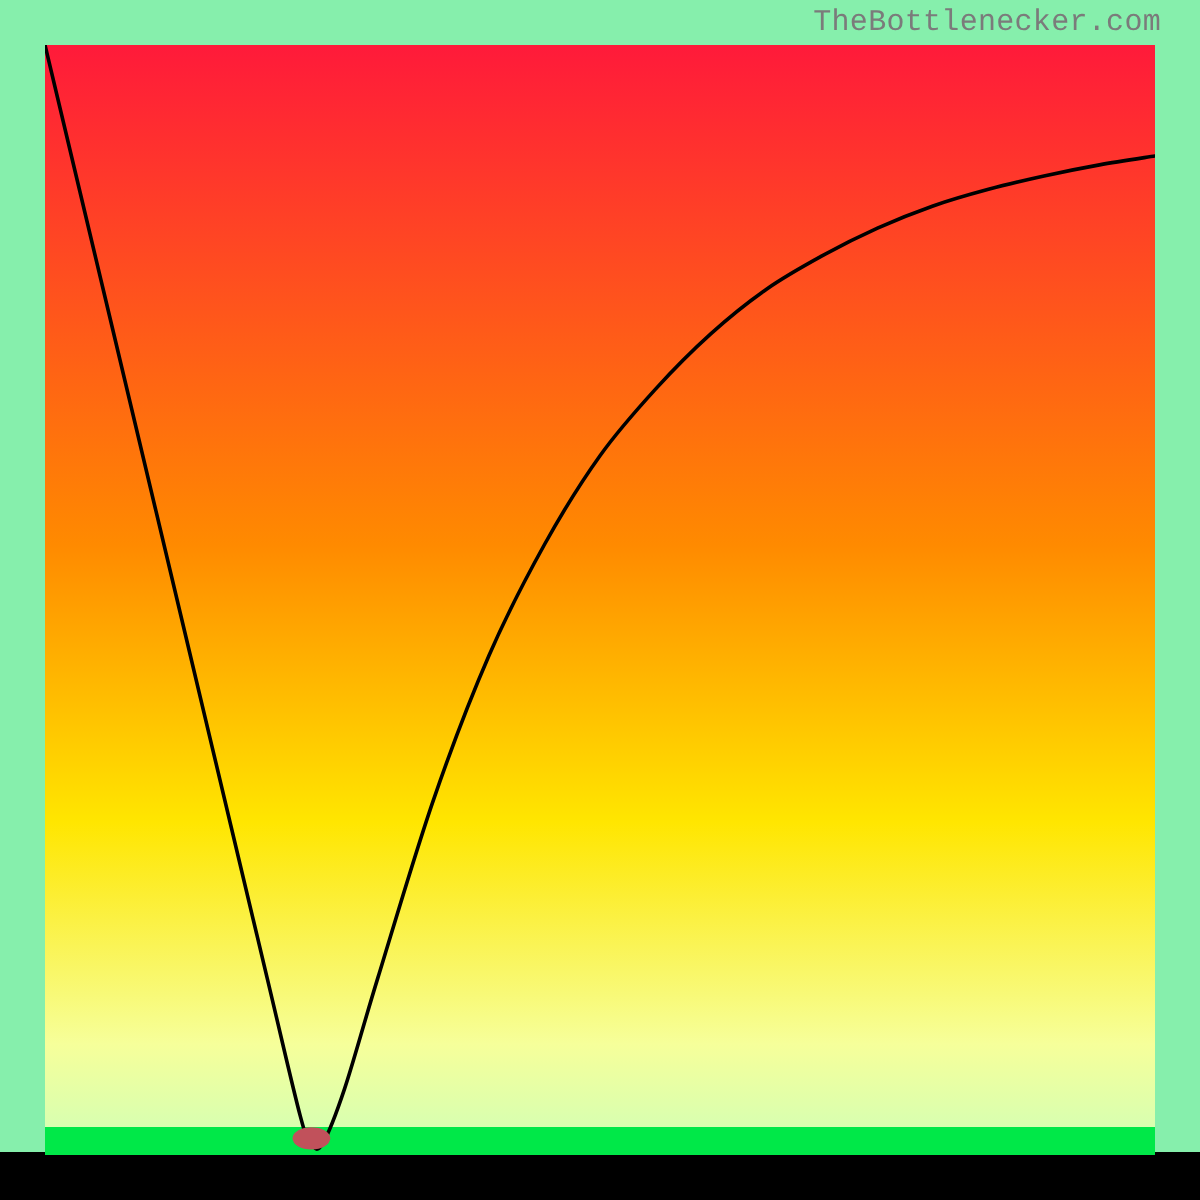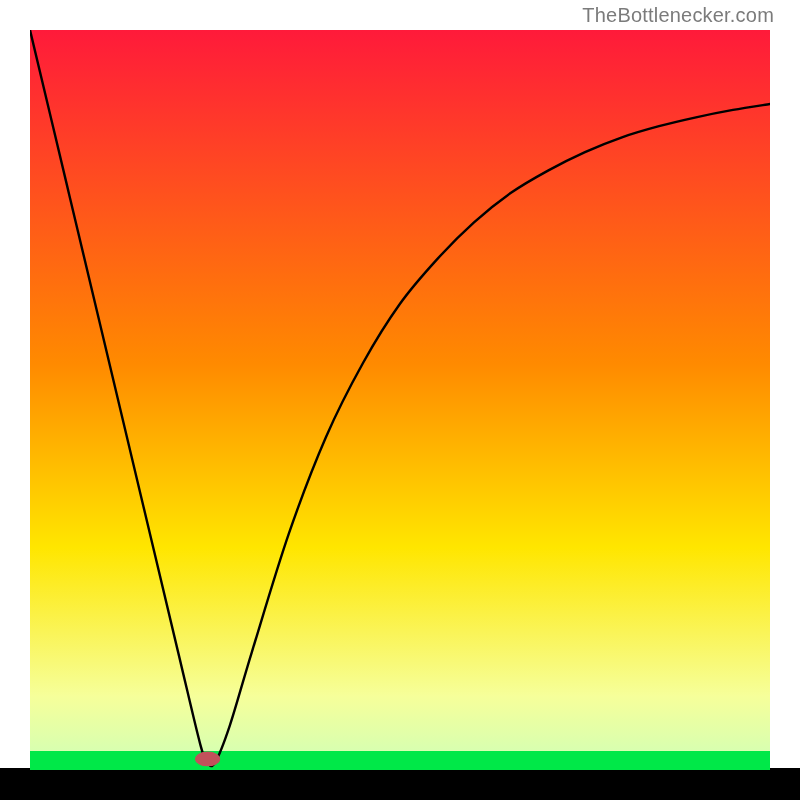--- a/index.html
+++ b/index.html
@@ -8,21 +8,22 @@
     width: 800px;
     height: 800px;
     overflow: hidden;
     background: #000;
     font-family: Arial, Helvetica, sans-serif;
   }
   .frame {
     position: relative;
     width: 800px;
     height: 768px;
-    background: #ffffff;
+    background: #86efac;
+    font-family: Liberation Mono, monospace;
   }
   .plot-area {
     position: absolute;
     left: 30px;
     top: 30px;
     width: 740px;
     height: 740px;
   }
   .watermark {
     position: absolute;

